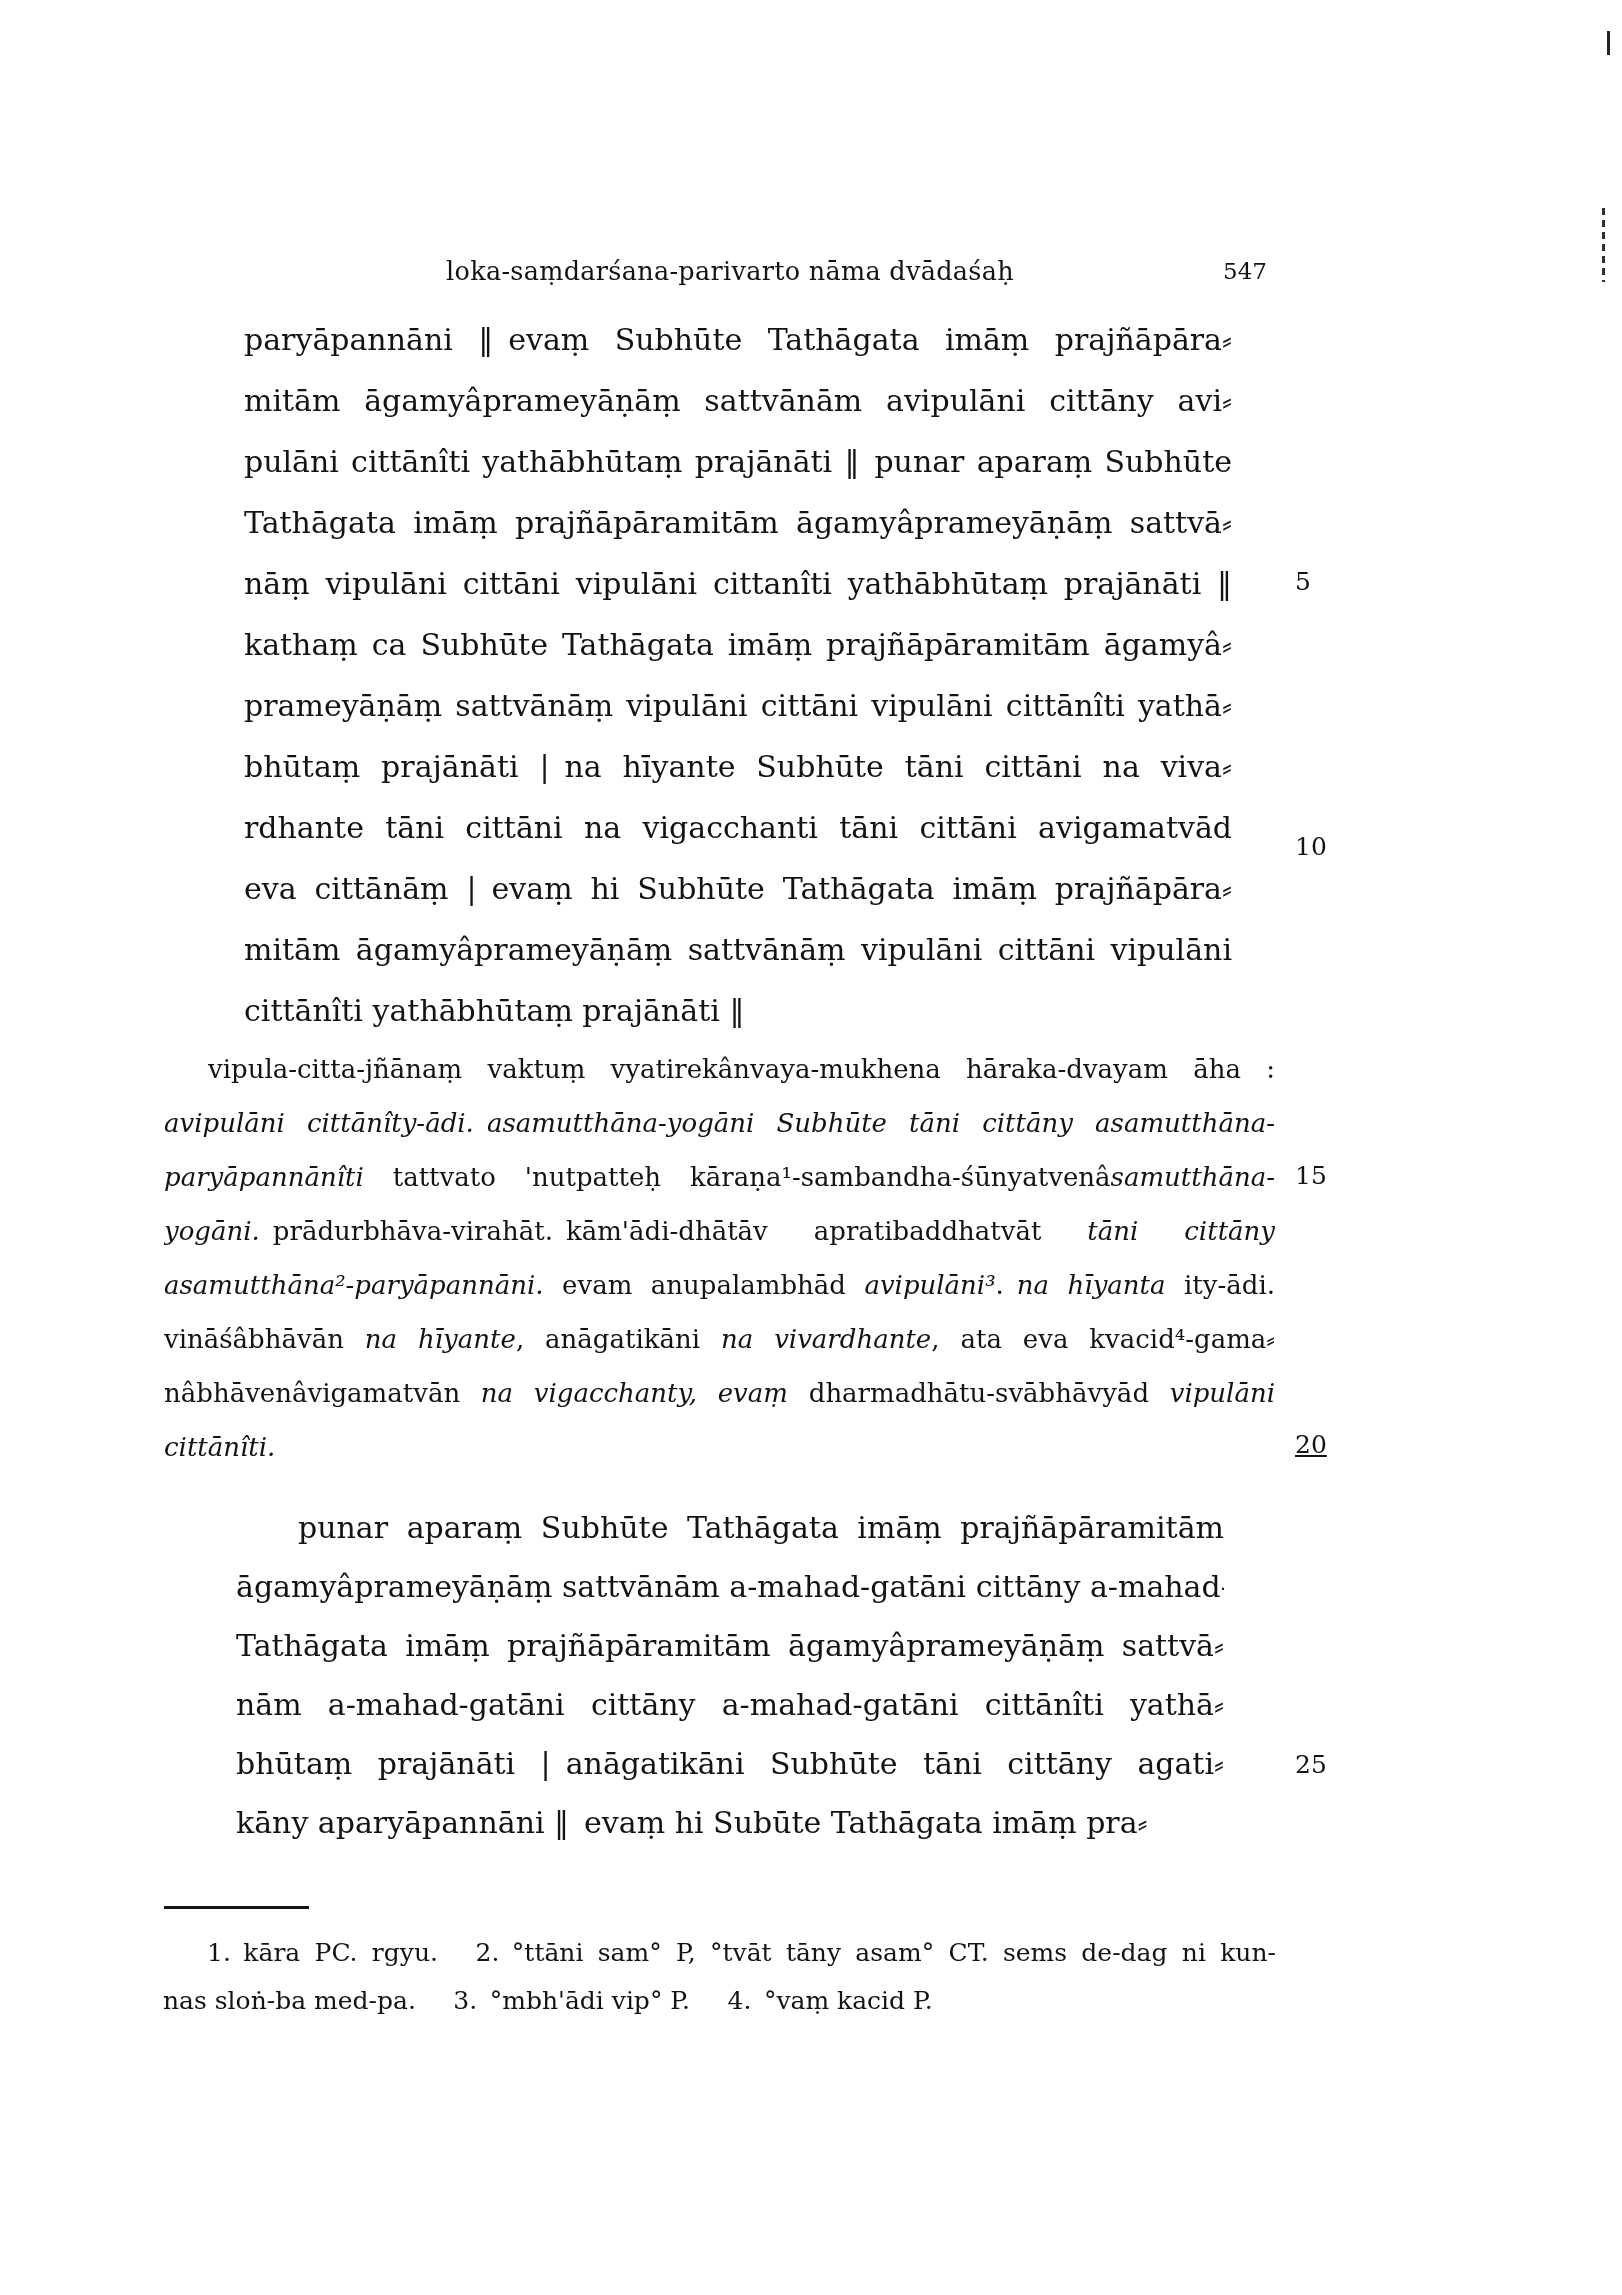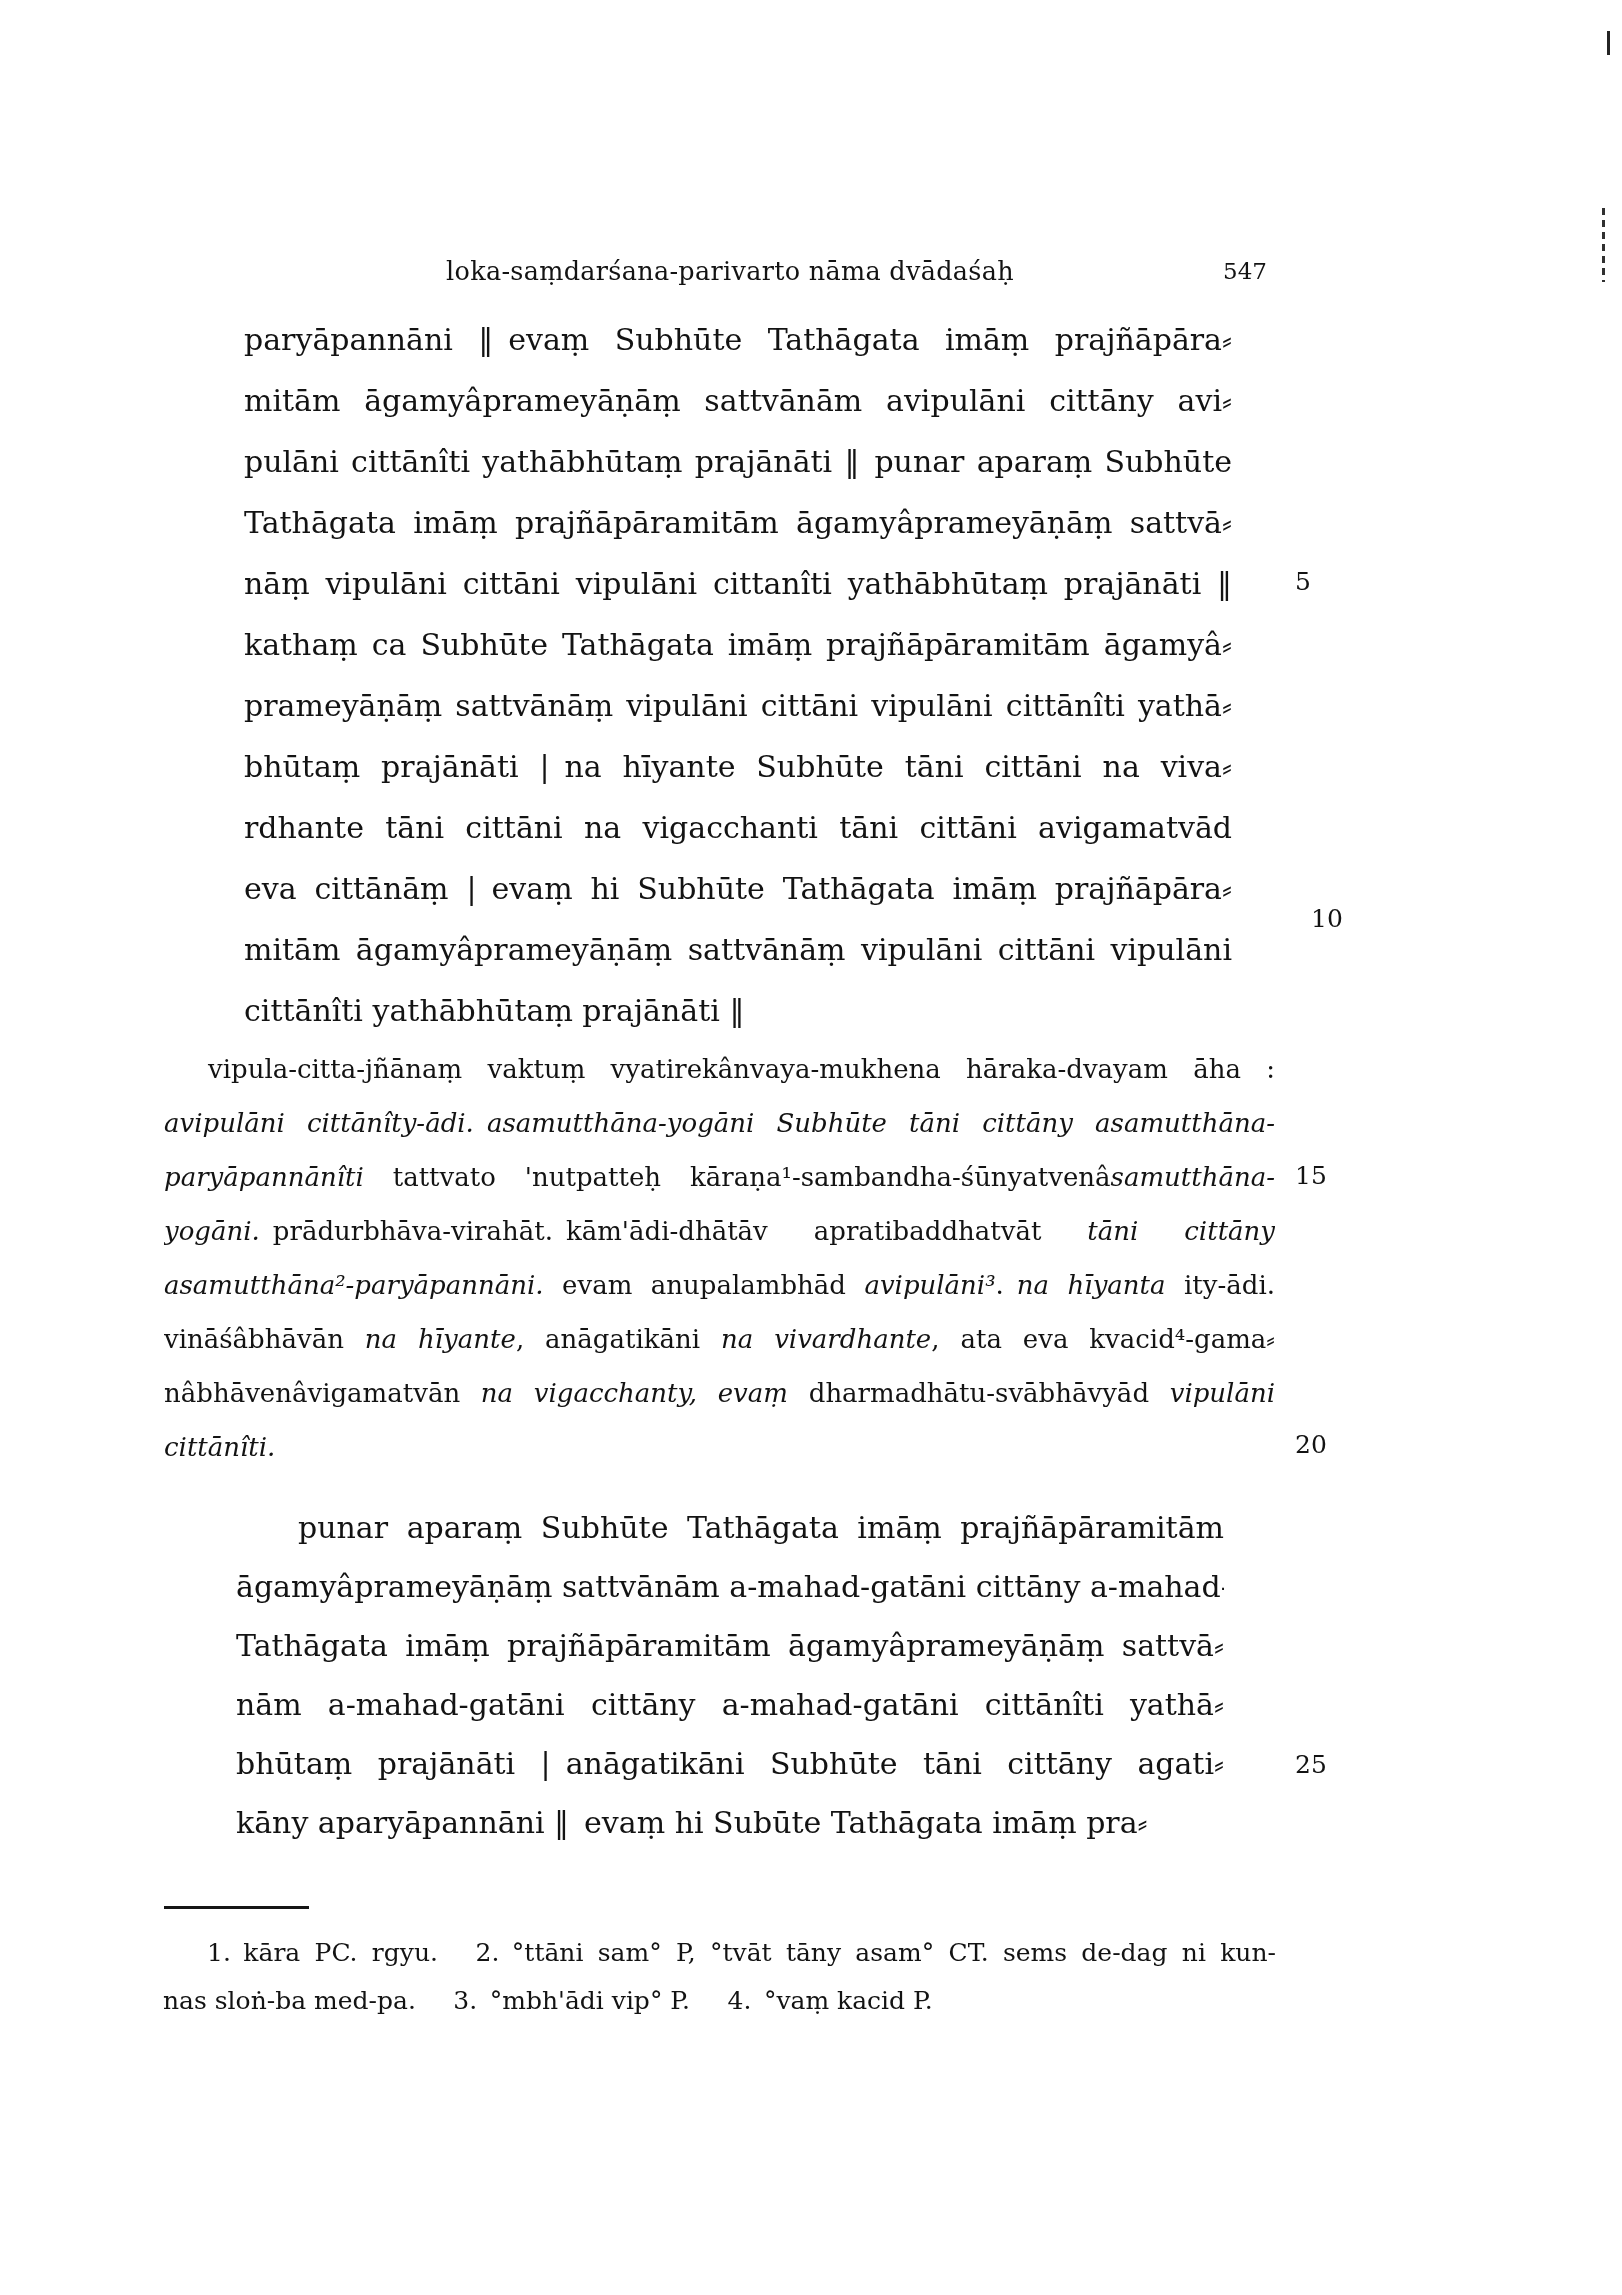--- a/index.html
+++ b/index.html
@@ -33,23 +33,23 @@
     white-space:nowrap;overflow:hidden;
     text-align:justify;text-align-last:justify;
   }
   .line.last{text-align:right;text-align-last:left;}
   .indent-main{text-indent:62px;}
   .indent-small{text-indent:44px;}
   .it{font-style:italic;}
   
   .margin-num{left:1295px;width:45px;font-size:25px;text-align:left;}
   .mn5{top:551px;height:61px;line-height:61px;}
-  .mn10{top:888px;height:61px;line-height:61px;margin-left:16px;}
+  .mn10{top:816px;height:61px;line-height:61px;}
   .mn15{top:1149px;height:54px;line-height:54px;}
-  .mn20{top:1418px;height:54px;line-height:54px;}
+  .mn20{top:1418px;height:54px;line-height:54px;text-decoration:underline;}
   .mn25{top:1735px;height:59px;line-height:59px;}
   
   .artifact-a{left:1607px;top:31px;width:2.8px;height:24px;background:#242424;}
   .artifact-b{
     left:1602px;top:208px;width:3.4px;height:74px;
     background:repeating-linear-gradient(#303030 0 7.4px,transparent 7.4px 12px);
   }
 </style>
 </head>
 <body>

